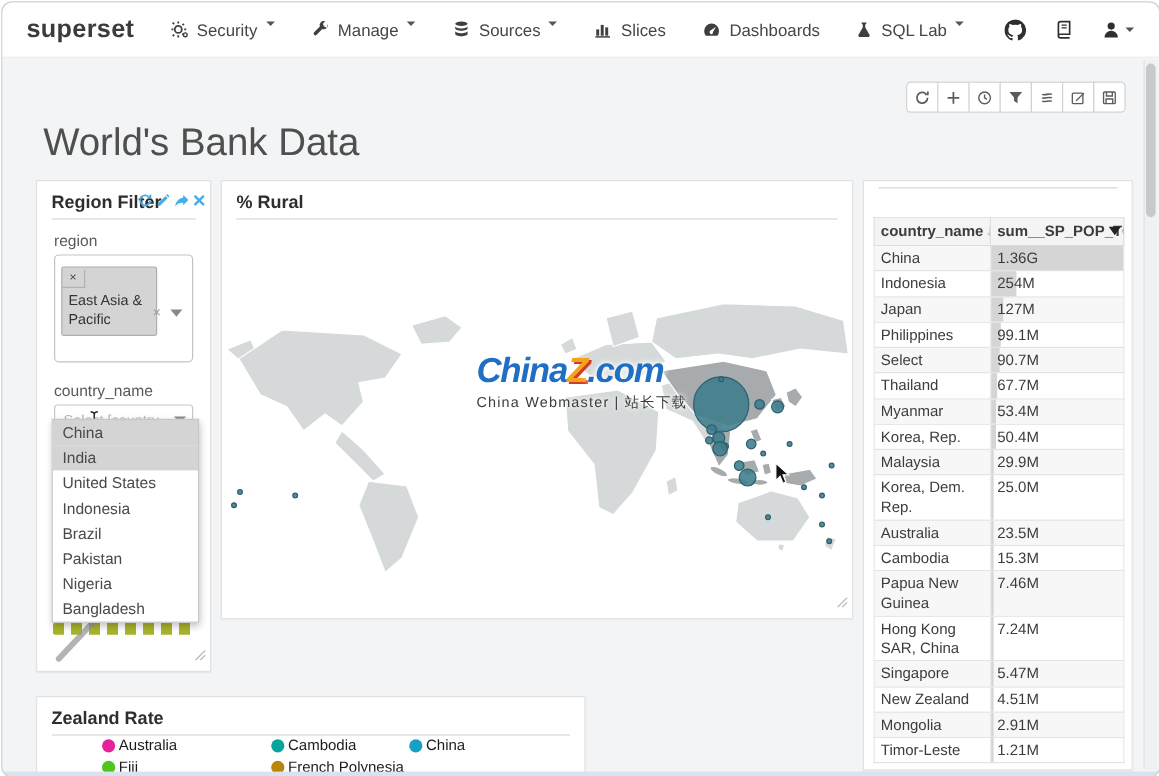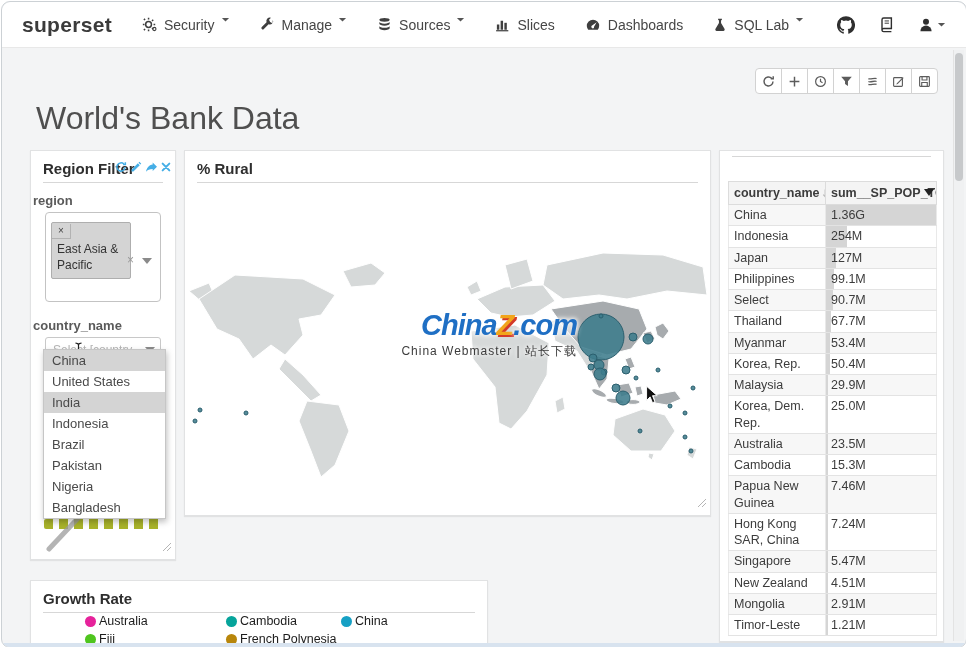--- a/index.html
+++ b/index.html
@@ -28,21 +28,21 @@
   
   .card{position:absolute;background:#fff;border:1px solid #e1e2e3;box-shadow:0 1px 1px rgba(0,0,0,.07);
         box-sizing:border-box;overflow:hidden;}
   .card-h{padding:9px 12px 0;font-size:15px;font-weight:700;color:#2e2e2e;position:relative;}
   .card-hr{height:1px;background:#d7d7d7;margin:5px 12px 0;}
   .rsz{position:absolute;right:3px;bottom:3px;cursor:nwse-resize;}
   
   #card-region{left:28px;top:148px;width:146px;height:410px;overflow:visible;}
   .hdr-icons{position:absolute;right:4px;top:10px;display:flex;gap:3px;color:#45aee6;align-items:center;}
   .hdr-icons span{display:flex;cursor:pointer;}
-  .fld-label{margin:10px 2px 4px;font-size:13px;color:#5a5a5a;font-weight:700;}
+  .fld-label{margin:10px 14px 4px;font-size:13px;color:#5a5a5a;font-weight:400;}
   .sel-box{margin:0 14px;height:88px;border:1px solid #c3c3c3;border-radius:4px;background:#fff;position:relative;}
   .tag{position:absolute;left:5px;top:9px;width:78px;background:#d4d4d4;border:1px solid #aeaeae;
        border-radius:2px;font-size:12px;color:#333;}
   .tag-x{display:inline-block;padding:1px 6px 2px;border-right:1px solid #b2b2b2;border-bottom:1px solid #b2b2b2;
          font-size:10px;color:#444;cursor:pointer;}
   .tag-txt{display:block;padding:3px 5px 5px;line-height:1.3;}
   .sel-clear{position:absolute;right:26px;top:40px;color:#9a9a9a;font-size:12px;cursor:pointer;}
   .sel-caret{position:absolute;right:8px;top:45px;width:0;height:0;border-left:5px solid transparent;
              border-right:5px solid transparent;border-top:6px solid #8a8a8a;}
   .sel-input{margin:4px 14px 0;height:24px;border:1px solid #c8c8c8;border-radius:3px;display:flex;
@@ -54,21 +54,21 @@
             box-shadow:1px 3px 6px rgba(0,0,0,.25);z-index:6;}
   .opt{height:21px;line-height:21px;padding:0 8px;font-size:13px;color:#4a4a4a;cursor:pointer;
        white-space:nowrap;overflow:hidden;}
   .opt.hl{background:#d4d4d4;}
   .sliver{position:absolute;left:13px;top:368px;width:120px;height:10px;z-index:1;border-radius:2px;
           background:repeating-linear-gradient(90deg,#a9b32a 0 9px,rgba(0,0,0,0) 9px 15px);}
   .spark{position:absolute;left:6px;top:352px;z-index:1;}
   
   #card-rural{left:182px;top:148px;width:527px;height:366px;}
   #map-svg{position:absolute;left:0;top:30px;}
-  .watermark{position:absolute;left:212px;top:158px;width:180px;text-align:right;z-index:3;
+  .watermark{position:absolute;left:212px;top:142px;width:180px;text-align:left;z-index:3;
              text-shadow:0 0 4px #fff,0 0 6px #fff;}
   .wm-line1{font-size:29px;font-weight:700;font-style:italic;letter-spacing:-1px;}
   .wm-china,.wm-com{color:#1f6fc4;}
   .wm-z{color:#f2a51a;text-shadow:2px 2px 0 #d43a2a;}
   .wm-line2{font-size:12px;color:#3c3c3c;letter-spacing:1px;margin-top:1px;font-weight:400;}
   .map-cursor{position:absolute;left:460px;top:234px;z-index:4;}
   
   #card-table{left:717px;top:148px;width:225px;height:492px;}
   .dtable{position:absolute;left:8px;top:30px;width:209px;border-collapse:collapse;table-layout:fixed;
           font-size:12.5px;color:#3c3c3c;}
@@ -313,22 +313,22 @@
           </svg></span>
     </div>
 
     <div class="sliver"></div>
     <svg class="spark" width="70" height="52">
       <line x1="12" y1="46" x2="44" y2="12" stroke="#9c9c9c" stroke-width="5" stroke-linecap="round" opacity=".75"></line>
     </svg>
 
     <div class="dropdown" id="country-dropdown">
         <div class="opt hl">China</div>
+        <div class="opt hl">India</div>
         <div class="opt">United States</div>
-        <div class="opt hl">India</div>
         <div class="opt">Indonesia</div>
         <div class="opt">Brazil</div>
         <div class="opt">Pakistan</div>
         <div class="opt">Nigeria</div>
         <div class="opt">Bangladesh</div>
       </div>
 
     <span class="rsz"><svg width="10" height="10">
           <path d="M9 1 L1 9 M9 5 L5 9" stroke="#b5b5b5" fill="none"></path>
         </svg></span>
@@ -506,21 +506,21 @@
           </tr>
           <tr>
             <td>Timor-Leste</td>
             <td><div class="bar" style="width:1.5%"></div><span class="cellv">1.21M</span></td>
           </tr>
         </tbody>
     </table>
   </div>
 
   <div class="card" id="card-growth">
-    <div class="card-h">Growth Rate</div>
+    <div class="card-h">Zealand Rate</div>
     <div class="card-hr"></div>
     <div class="legend" id="growth-legend">
         <div class="lg-item">
           <span class="lg-dot" style="background:#E6229B"></span>
           <span>Australia</span>
         </div>
         <div class="lg-item">
           <span class="lg-dot" style="background:#06A49B"></span>
           <span>Cambodia</span>
         </div>

